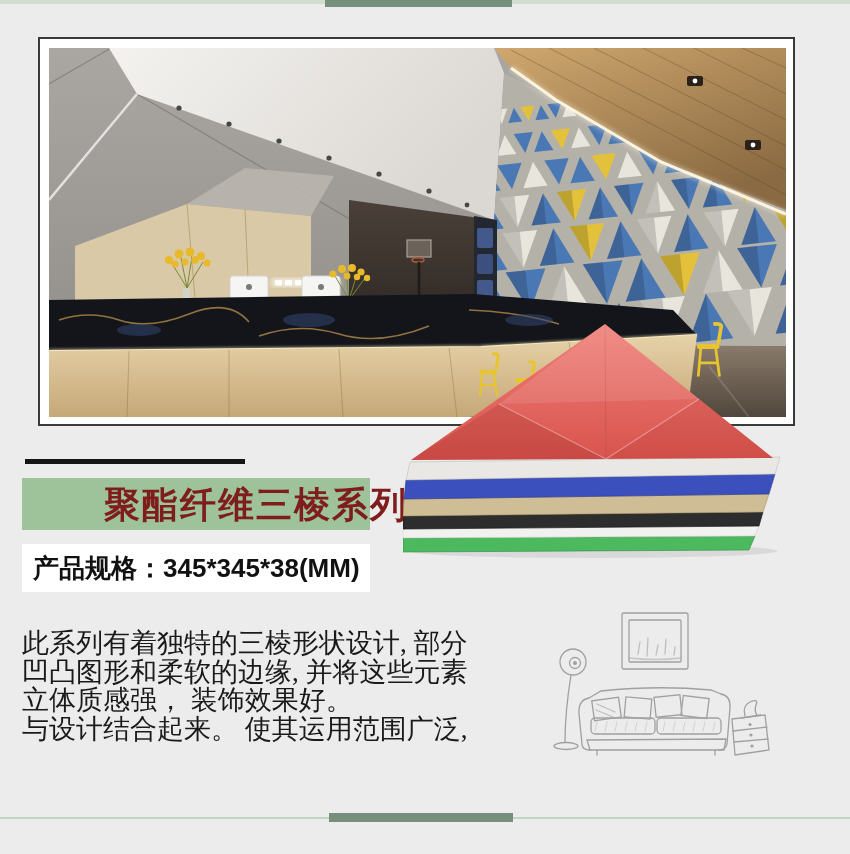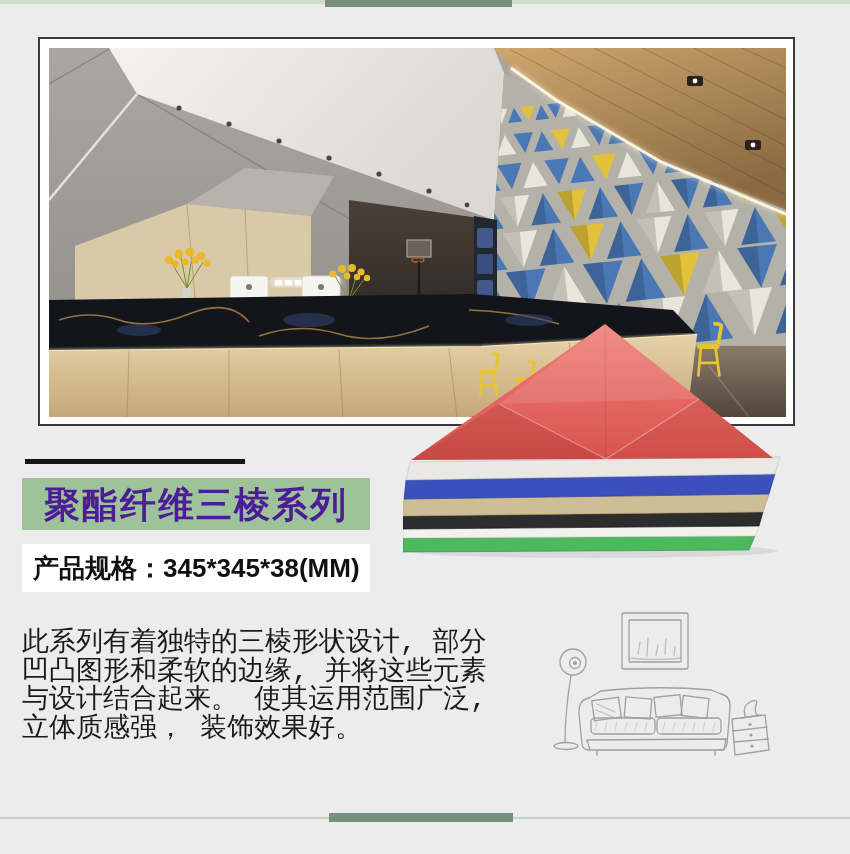--- a/index.html
+++ b/index.html
@@ -13,28 +13,28 @@
   .bottom-bar{left:329px;top:813px;width:184px;height:9px;background:#76907b;}
   
   .photo-frame{left:38px;top:37px;width:753px;height:385px;background:#ffffff;
                border:2px solid #3a3a3a;}
   .photo-inner{position:absolute;left:9px;top:9px;width:737px;height:369px;overflow:hidden;background:#9a9794;}
   
   .stack-wrap{left:403px;top:320px;width:392px;height:240px;z-index:6;}
   
   .title-accent{left:25px;top:459px;width:220px;height:5px;background:#151515;}
   .series-banner{left:22px;top:478px;width:348px;height:52px;background:#9ec29a;z-index:4;}
-  .series-banner .t{display:block;width:100%;text-align:center;line-height:53px;font-size:36px;
-                    font-weight:bold;color:#4c1d95;letter-spacing:2px;}
+  .series-banner .t{display:block;width:100%;text-align:right;line-height:53px;font-size:36px;
+                    font-weight:bold;color:#7f1d1d;letter-spacing:2px;margin-left:38px;}
   .spec-box{left:22px;top:530px;width:348px;height:48px;background:#ffffff;z-index:4;}
   .spec-box .t{display:block;line-height:49px;font-size:26px;font-weight:bold;color:#111111;
                padding-left:11px;white-space:nowrap;letter-spacing:0;}
   
   .desc{left:22px;top:629px;width:470px;color:#1a1a1a;
-        font-family:Liberation Mono, monospace;font-size:27px;line-height:28.6px;
+        font-family:Liberation Serif, serif;font-size:27px;line-height:28.6px;
         font-weight:500;}
   .desc div{white-space:nowrap;}
   
   .sketch-wrap{left:545px;top:592px;width:235px;height:172px;}
 </style>
 </head>
 <body>
 
 <div class="page">
 
@@ -444,22 +444,22 @@
   <div class="abs series-banner" style="background: rgb(158, 194, 154);">
     <span class="t">聚酯纤维三棱系列</span>
   </div>
   <div class="abs spec-box" style="background: rgb(255, 255, 255); margin-top: 14px;">
     <span class="t">产品规格：345*345*38(MM)</span>
   </div>
 
   <div class="abs desc">
     <div>此系列有着独特的三棱形状设计, 部分</div>
     <div>凹凸图形和柔软的边缘, 并将这些元素</div>
+    <div>立体质感强， 装饰效果好。</div>
     <div>与设计结合起来。 使其运用范围广泛,</div>
-    <div>立体质感强， 装饰效果好。</div>
   </div>
 
   <div class="abs sketch-wrap">
     <svg width="235" height="172" viewBox="0 0 235 172" xmlns="http://www.w3.org/2000/svg" stroke="#a0a0a0" fill="none" stroke-width="1.3" stroke-linecap="round">
       <g>
         <rect x="77" y="21" width="66" height="56" rx="2"></rect>
         <rect x="84" y="28" width="52" height="42" rx="1"></rect>
         <path d="M93,62 l2,-12 M102,64 l1,-18 M111,63 l2,-10 M120,62 l1,-15 M129,63 l1,-8" opacity="0.6"></path>
         <path d="M84,66 q26,3 52,0" opacity="0.5"></path>
       </g>

